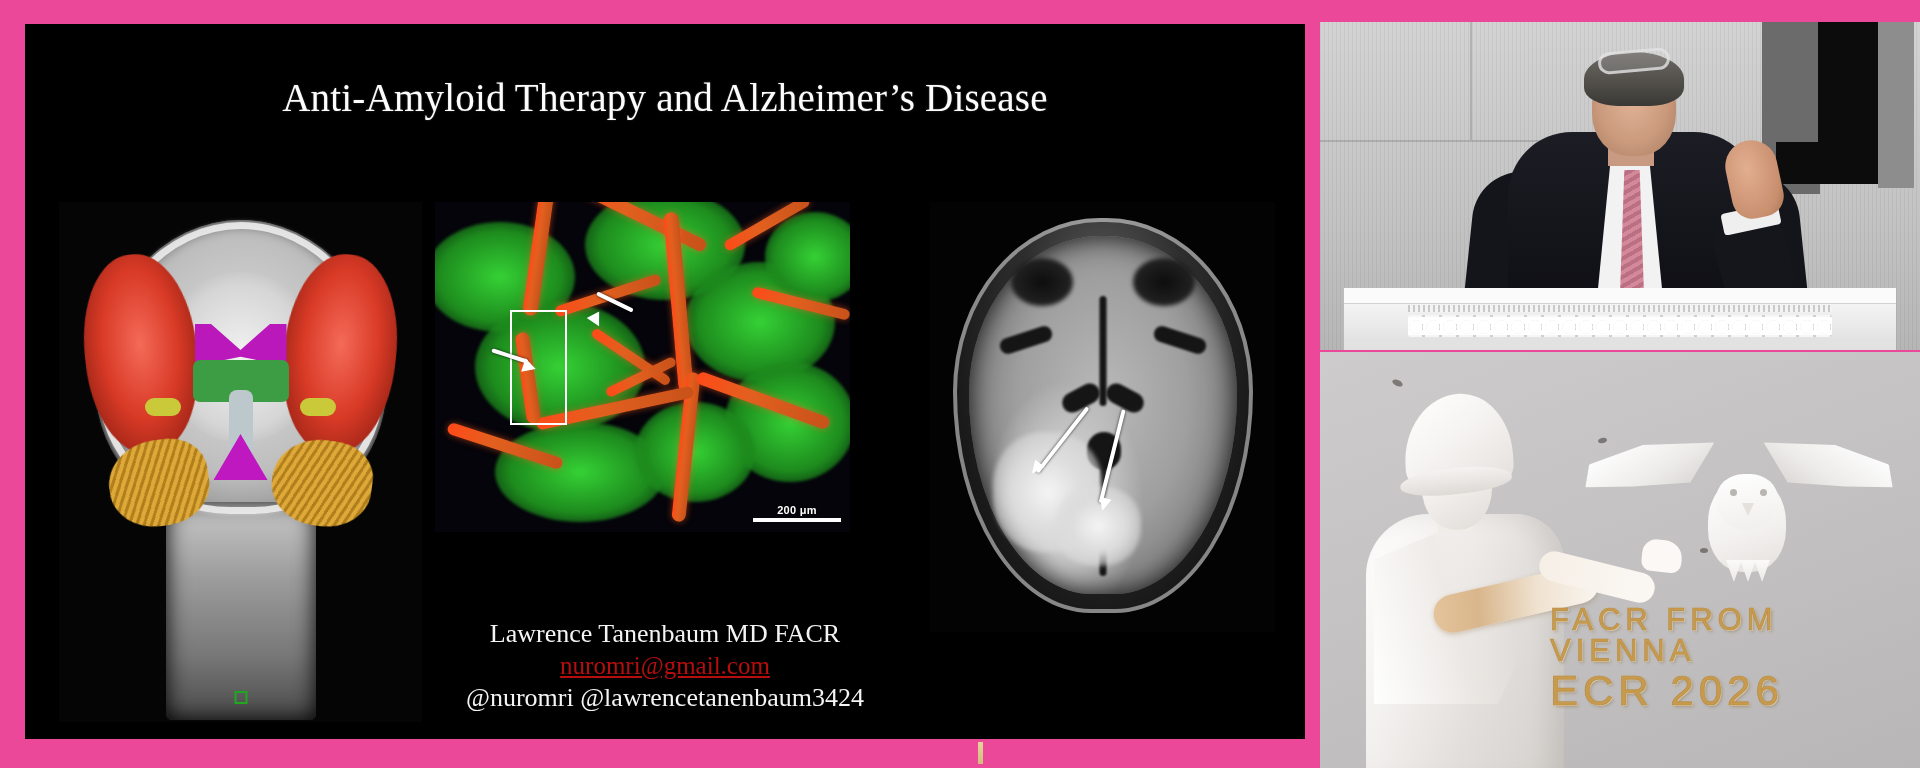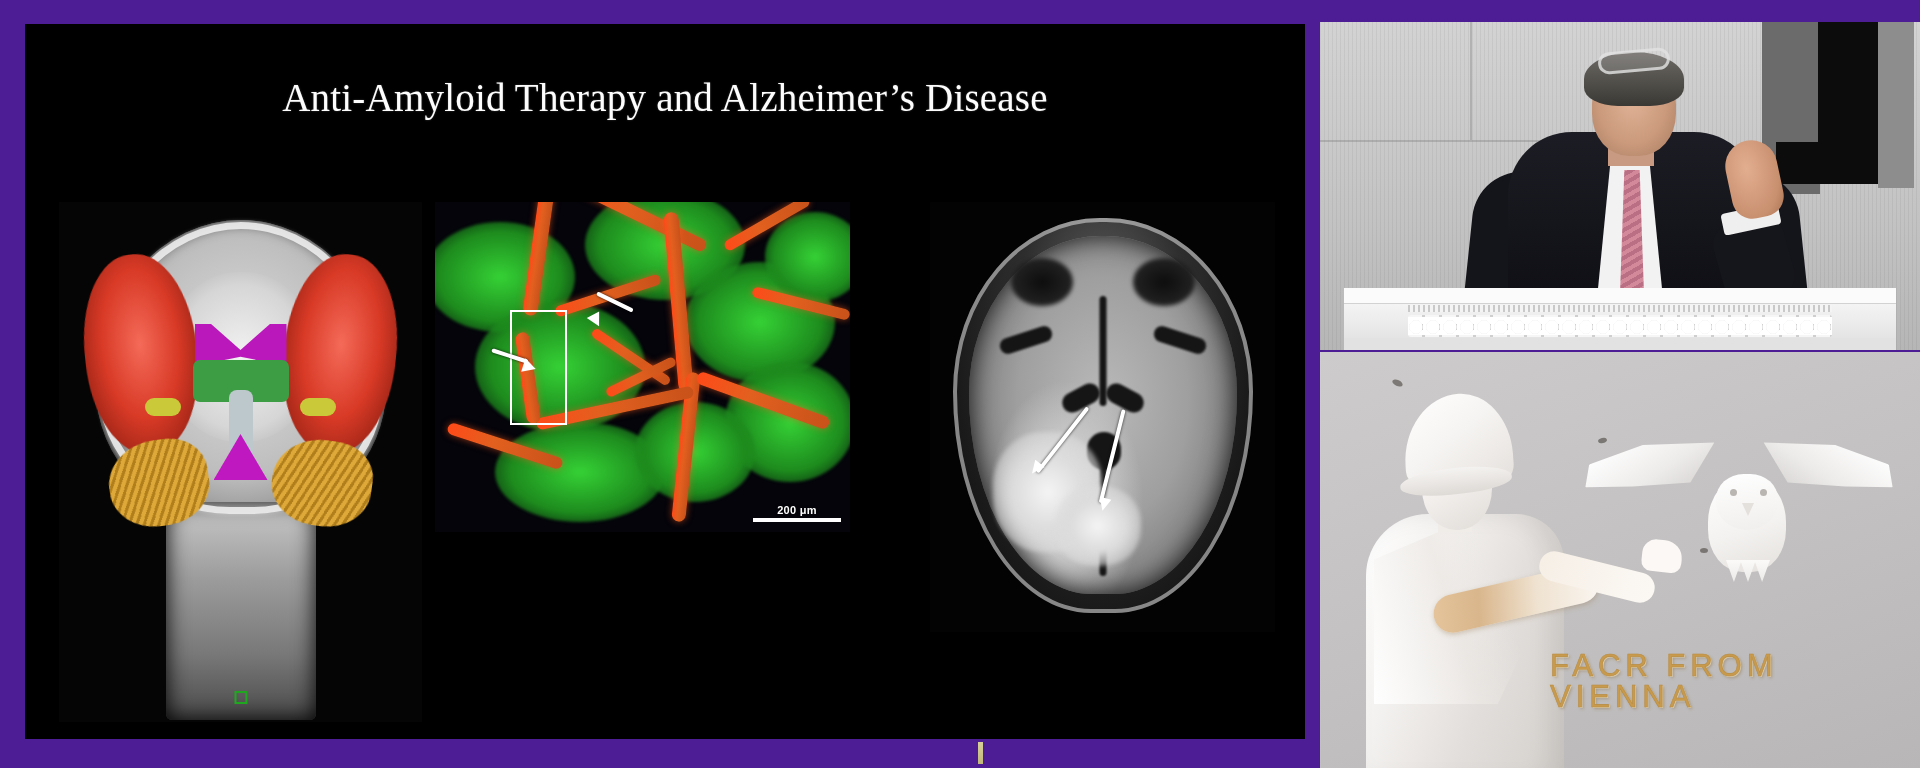--- a/index.html
+++ b/index.html
@@ -2,21 +2,21 @@
 <html><head>
 <meta charset="utf-8">
 <title>ECR 2026 Live Session</title>
 <style>
   * { margin:0; padding:0; box-sizing:border-box; }
   html,body {
     width:1920px; height:768px; overflow:hidden;
     background:#e6e4e5;
     font-family:"Liberation Sans", sans-serif;
   }
-  #stage { position:relative; width:1920px; height:768px; background:#4c1d95; }
+  #stage { position:relative; width:1920px; height:768px; background:#ec4899; }
 
   
   #slide {
     position:absolute; left:25px; top:24px; width:1280px; height:715px;
     background:#000; overflow:hidden;
   }
   #slide-titles { position:absolute; left:0; top:52px; width:100%; text-align:center; }
   .t-main {
     font-family:"Liberation Serif", serif;
     font-size:39px; color:#fdfdfd; letter-spacing:.2px; line-height:1.12;
@@ -456,20 +456,25 @@
           <div class="head" style="left:-58px;top:56px;border-left:6px solid transparent;border-right:6px solid transparent;border-top:13px solid #fff;transform:rotate(38deg);"></div>
         </div>
         <div class="arrow-w" style="left:194px;top:206px;">
           <div class="shaft" style="left:0;top:0;width:96px;transform:rotate(104deg);transform-origin:left center;"></div>
           <div class="head" style="left:-26px;top:90px;border-left:6px solid transparent;border-right:6px solid transparent;border-top:13px solid #fff;transform:rotate(14deg);"></div>
         </div>
       </div>
 
     </div>
 
+    <div id="slide-footer">
+      <div class="f-name">Lawrence Tanenbaum MD FACR</div>
+      <a class="f-mail" href="#">nuromri@gmail.com</a>
+      <div class="f-social">@nuromri @lawrencetanenbaum3424</div>
+    </div>
 
   </div>
 
   <div id="video-speaker">
     <div class="wall"></div>
     <div class="wall-seam" style="left:0;top:118px;width:370px;height:2px;"></div>
     <div class="wall-seam" style="left:150px;top:0;width:2px;height:118px;"></div>
     <div class="wall-seam" style="left:372px;top:118px;width:2px;height:132px;"></div>
     <div class="gray-panel" style="right:100px;top:0;width:58px;height:172px;"></div>
     <div class="dark-panel" style="right:40px;top:0;width:62px;height:148px;"></div>
@@ -521,18 +526,19 @@
       <div class="owl-body"></div>
       <div class="owl-face"></div>
       <div class="owl-eye L"></div>
       <div class="owl-eye R"></div>
       <div class="owl-beak"></div>
       <div class="owl-talon"></div>
     </div>
 
     <div class="ecr-brand">
       <div class="brand-live">FACR FROM VIENNA</div>
+      <div class="brand-ecr">ECR 2026</div>
     </div>
   </div>
 
   <div id="progress-mark"></div>
 
 </div>
 
 </body></html>

